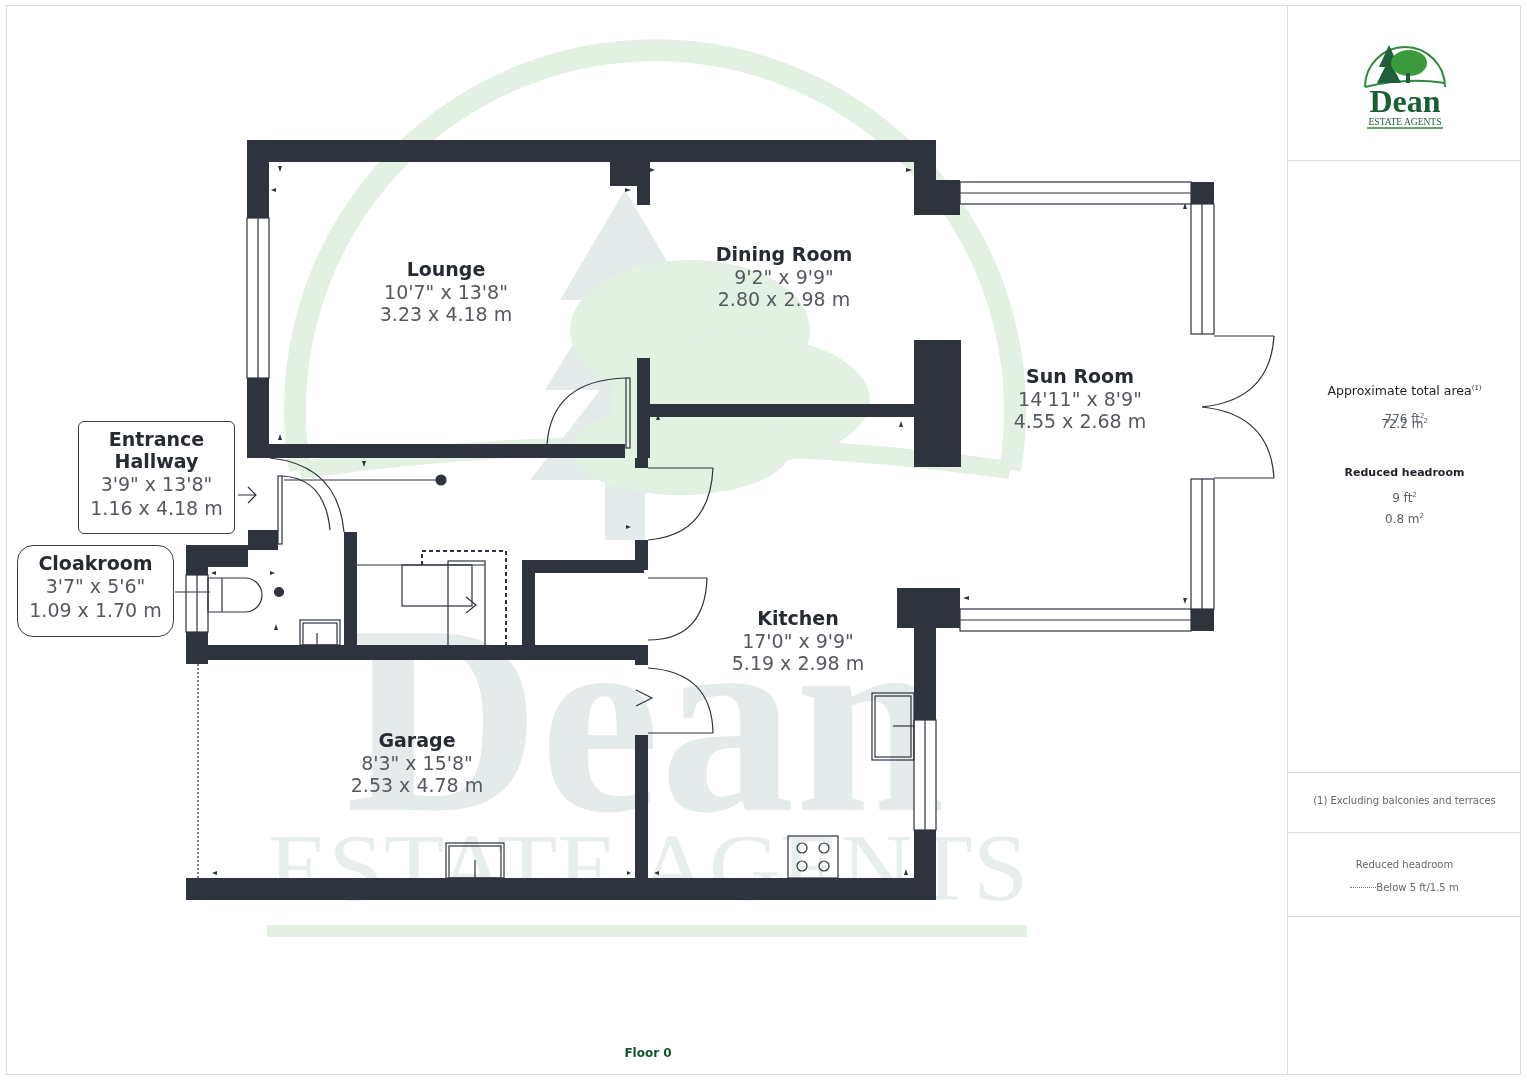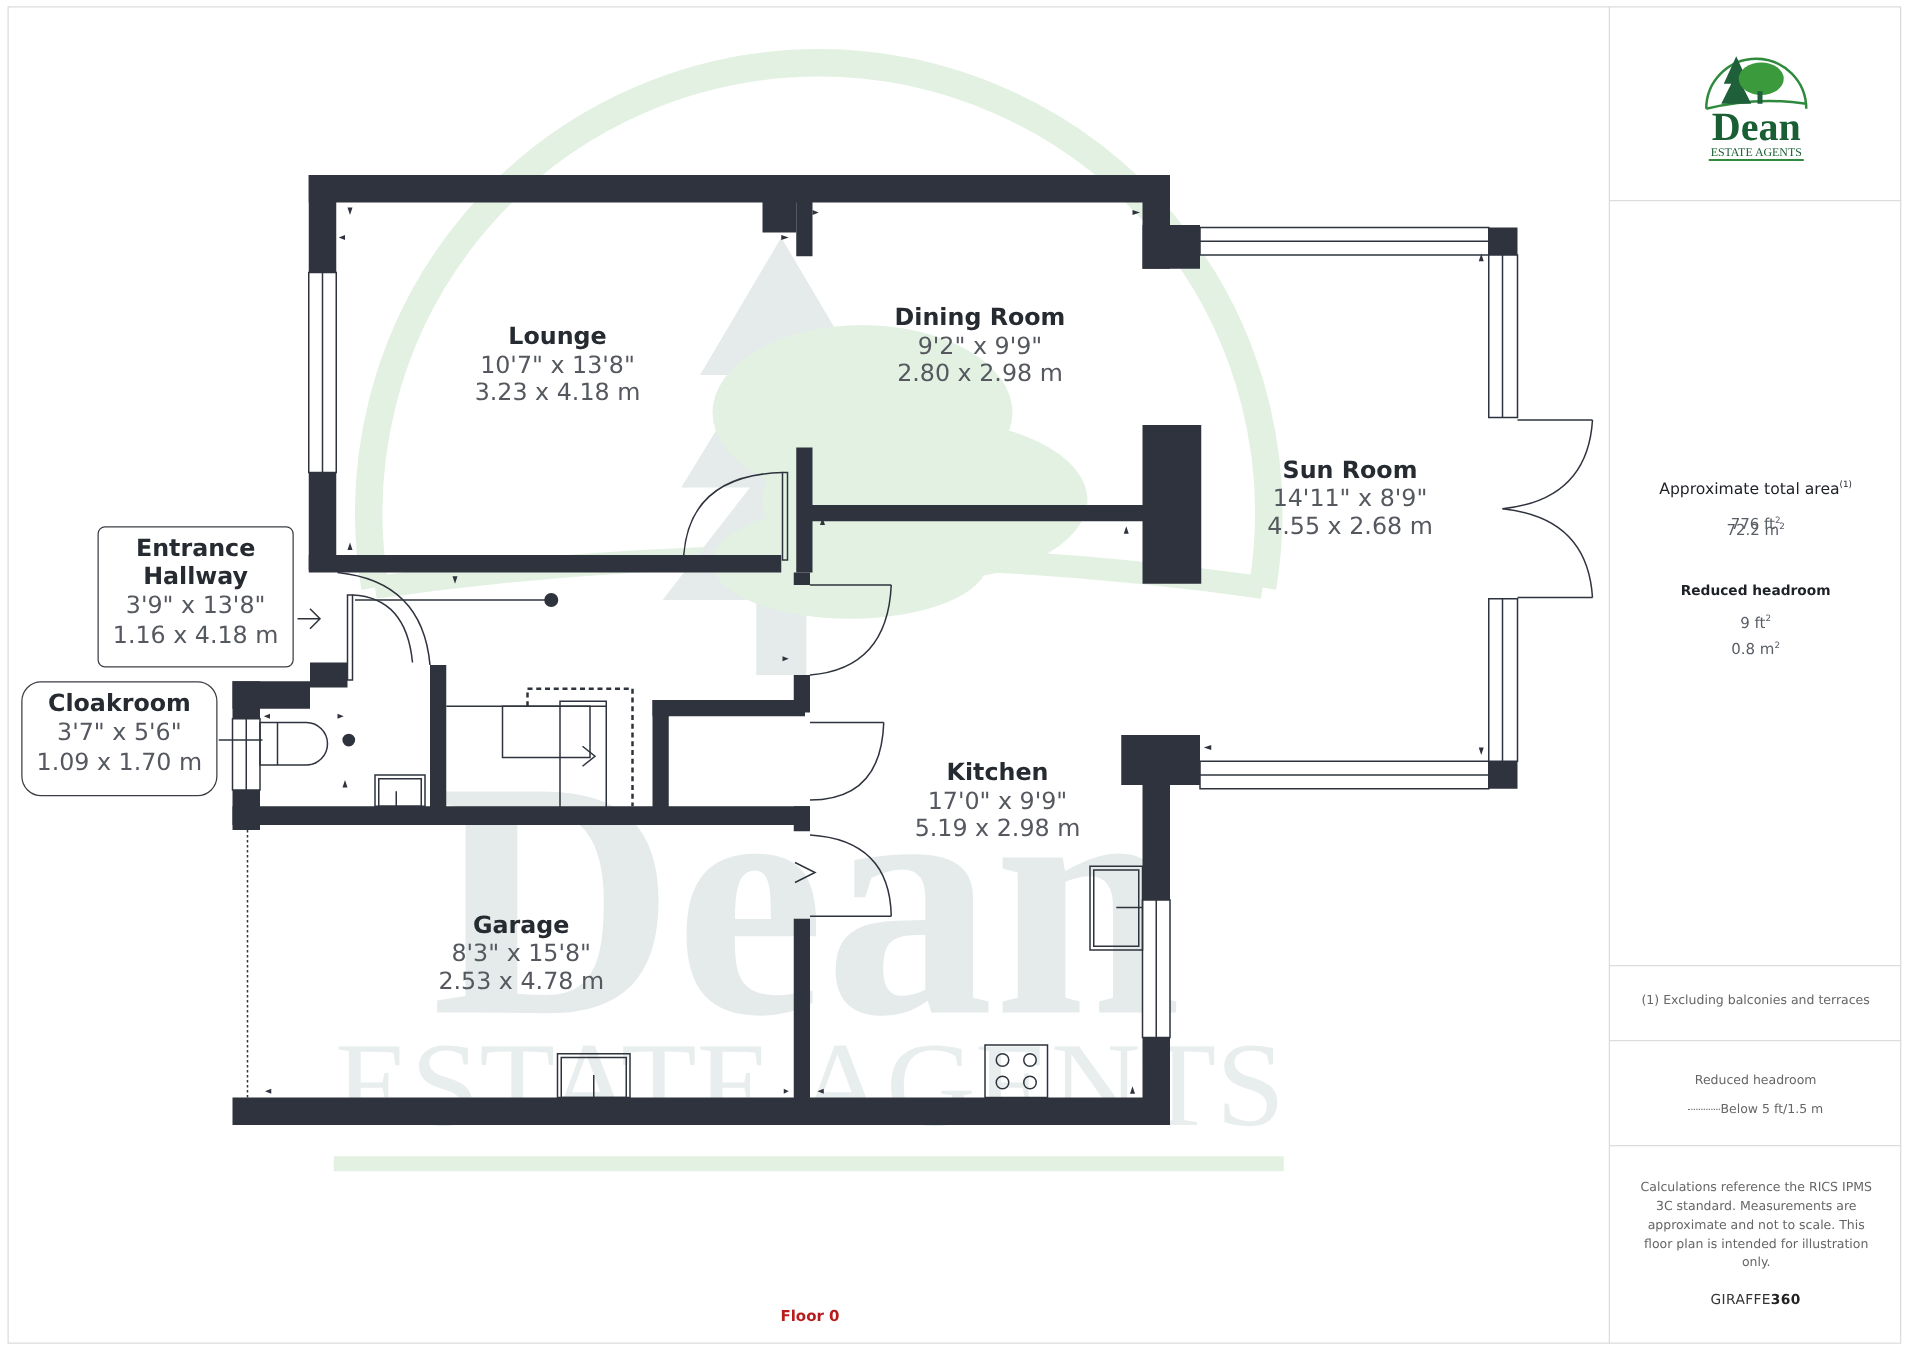--- a/index.html
+++ b/index.html
@@ -24,21 +24,21 @@
   .rh-title { position:absolute; top:305px; left:0; width:233px; font-size:11px; font-weight:bold; color:#1d2026; }
 
   .foot-text { position:absolute; top:22px; left:0; width:233px; font-size:10px; color:#666; }
   .legend-title { position:absolute; top:26px; left:0; width:233px; font-size:10px; color:#666; }
   .legend-row { position:absolute; top:49px; left:0; width:233px; font-size:10px; color:#666; display:flex; justify-content:center; align-items:center; }
   .dotline { width:26px; border-top:1px dotted #777; height:0; }
   .calc-text { position:absolute; top:26px; left:22px; width:190px; font-size:10px; line-height:15px; color:#666; }
   .brand { position:absolute; top:116px; left:0; width:233px; font-size:11px; color:#333; letter-spacing:0.3px; }
   .brand b { font-weight:bold; color:#222; }
 
-  .floor-label { position:absolute; left:600px; top:1046px; width:96px; text-align:center; font-size:12px; font-weight:bold; color:#b91c1c; }
+  .floor-label { position:absolute; left:600px; top:1046px; width:96px; text-align:center; font-size:12px; font-weight:bold; color:#14532d; }
 
   .room { position:absolute; text-align:center; }
   .room .name { font-size:19px; font-weight:bold; color:#262a31; line-height:23px; }
   .room .dim { font-size:19px; color:#55595f; line-height:22px; }
 
   .callout { position:absolute; background:#fff; border:1.4px solid #3a3e44; border-radius:6px; text-align:center; box-sizing:border-box; }
   .callout .name { font-size:19px; font-weight:bold; color:#262a31; line-height:22px;text-align:center; }
   .callout .dim { font-size:19px; color:#55595f; line-height:24px; }
 </style>
 </head>
@@ -270,17 +270,13 @@
   </div>
 
   <div class="sb-sec legend-sec">
     <div class="legend-title">Reduced headroom</div>
     <div class="legend-row">
       <span class="dotline"></span>
       <span>Below 5 ft/1.5 m</span>
     </div>
   </div>
 
-  <div class="sb-sec calc-sec">
-    <div class="calc-text">Calculations reference the RICS IPMS 3C standard. Measurements are approximate and not to scale. This floor plan is intended for illustration only.</div>
-    <div class="brand"><span>GIRAFFE</span><b>360</b></div>
-  </div>
 </div>
 
 </body></html>

